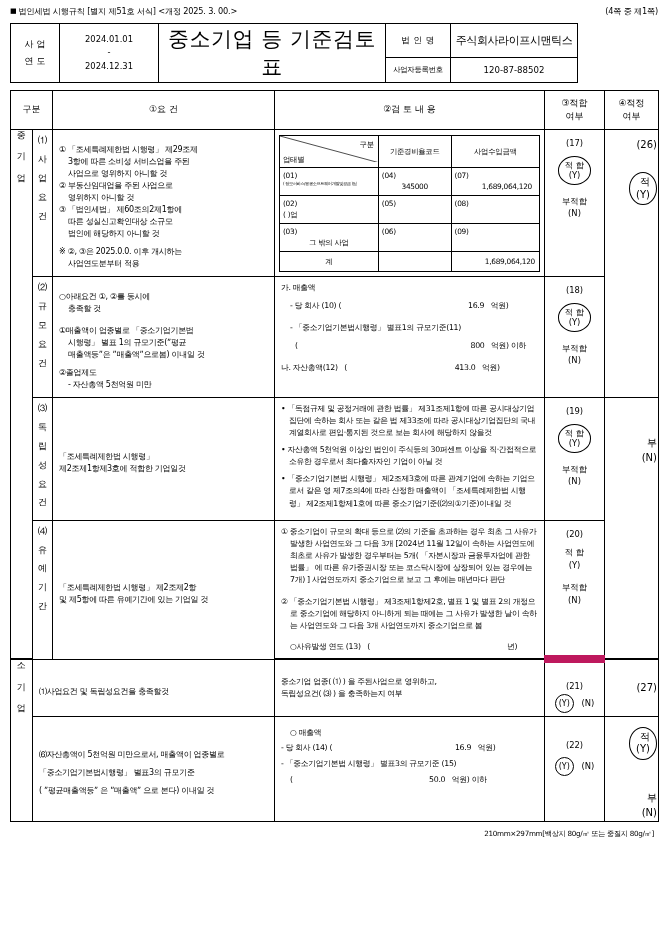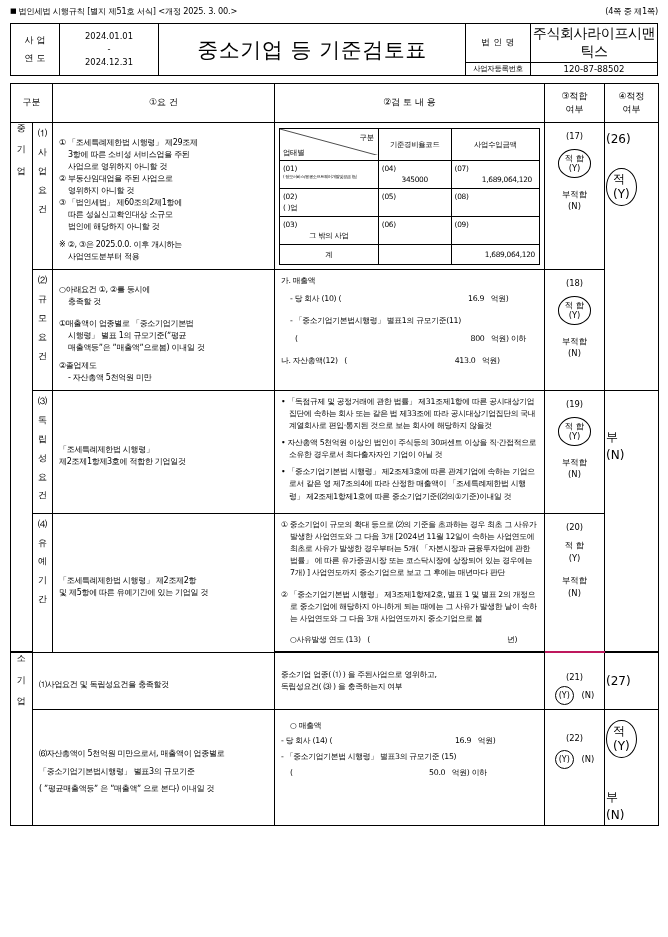--- a/index.html
+++ b/index.html
@@ -14,47 +14,47 @@
 
   
   .topline{display:flex;justify-content:space-between;align-items:flex-end;font-size:8.2px;}
   .topline .left{letter-spacing:-.2px;}
   .topline .right{letter-spacing:-.2px;}
   .sq{font-size:7px;vertical-align:1px;margin-right:2px;}
   .noteline{margin-top:4px;font-size:7.6px;letter-spacing:-.2px;}
 
   
   table{border-collapse:collapse;}
-  .titletbl{width:648px;margin-top:6px;table-layout:fixed;}
+  .titletbl{width:568px;margin-top:6px;table-layout:fixed;}
   .titletbl td{border:1px solid #000;text-align:center;vertical-align:middle;}
   .t-label{width:46px;font-size:9px;line-height:1.9;}
   .t-date{width:96px;font-size:8.4px;line-height:1.55;}
   .t-main{font-size:21px;letter-spacing:.5px;font-weight:400;}
   .t-k{width:62px;font-size:8.6px;letter-spacing:.5px;}
   .t-k2{width:62px;font-size:7.4px;letter-spacing:-.3px;}
-  .t-v{width:124px;font-size:14px;letter-spacing:-.4px;}
+  .t-v{width:124px;font-size:11px;letter-spacing:-.4px;}
   .t-v2{width:124px;font-size:8.6px;}
 
   
   .maintbl{width:648px;margin-top:7px;table-layout:fixed;}
   .maintbl td{border:1px solid #000;vertical-align:top;}
   .hdr td{text-align:center;vertical-align:middle;font-size:9px;height:36px;line-height:1.45;}
   .vert{
     width:22px;text-align:center;vertical-align:middle;
     font-size:9px;letter-spacing:.5px;
   }
   .vert span{display:block;line-height:1.05;}
   .vert .vgap{height:6px;}
   .cat{width:20px;text-align:center;vertical-align:middle;font-size:9px;}
   .cat .stack{display:flex;flex-direction:column;align-items:center;justify-content:center;height:100%;}
   .cat .stack span{line-height:2.1;}
   .req{padding:14px 4px 6px 6px;font-size:8px;line-height:1.5;letter-spacing:-.3px;}
   .rev{padding:5px 5px 5px 6px;font-size:7.8px;line-height:1.55;letter-spacing:-.3px;}
   .st{width:60px;text-align:center;font-size:8.4px;padding-top:7px;line-height:1.5;}
-  .st2{width:54px;text-align:left;font-size:12px;padding-top:7px;line-height:1.5;}
+  .st2{width:54px;text-align:right;font-size:10px;padding-top:7px;line-height:1.5;}
   .circ{
     display:inline-block;border:1px solid #000;border-radius:50%;
     padding:3px 6px;line-height:1.25;
   }
   .ovalY{display:inline-block;border:1px solid #000;border-radius:50%;width:17px;height:17px;line-height:17px;text-align:center;font-size:8px;}
   .gap{height:10px;}
   .gap-s{height:6px;}
 
   
   .inner{width:100%;table-layout:fixed;margin:1px 0 0 0;}
@@ -395,21 +395,21 @@
             <span class="vgap"></span>
         <span>업</span>
       </td>
       <td colspan="2" class="req" style="vertical-align:middle;border-top:1px solid #0ea5e9;height:36px">
         <span>⑴사업요건 및 독립성요건을 충족할것</span>
       </td>
       <td class="rev" style="vertical-align:middle;border-top:2px solid #000">
         <div>중소기업 업종( ⑴ ) 을 주된사업으로 영위하고,</div>
         <div>독립성요건( ⑶ ) 을 충족하는지 여부</div>
       </td>
-      <td class="st" style="vertical-align:middle;border-top:2px solid #be185d;padding-top:15px">
+      <td class="st" style="vertical-align:middle;border-top:8px solid #be185d;padding-top:15px">
         <div>(21)</div>
         <div style="margin-top:2px">
           <span class="ovalY">(Y)</span>
           <span style="margin-left:5px">(N)</span>
         </div>
       </td>
       <td class="st2" style="vertical-align:middle;border-top:2px solid #000;padding-top:0">
         <div>(27)</div>
       </td>
     </tr>
@@ -447,13 +447,14 @@
         <div class="gap"></div>
             <div class="gap"></div>
             <div class="gap"></div>
         <div>부</div>
         <div>(N)</div>
       </td>
     </tr>
   </tbody>
     </table>
 
+  <div class="footer">210mm×297mm[백상지 80g/㎡ 또는 중질지 80g/㎡]</div>
 </div>
 
 </body></html>

